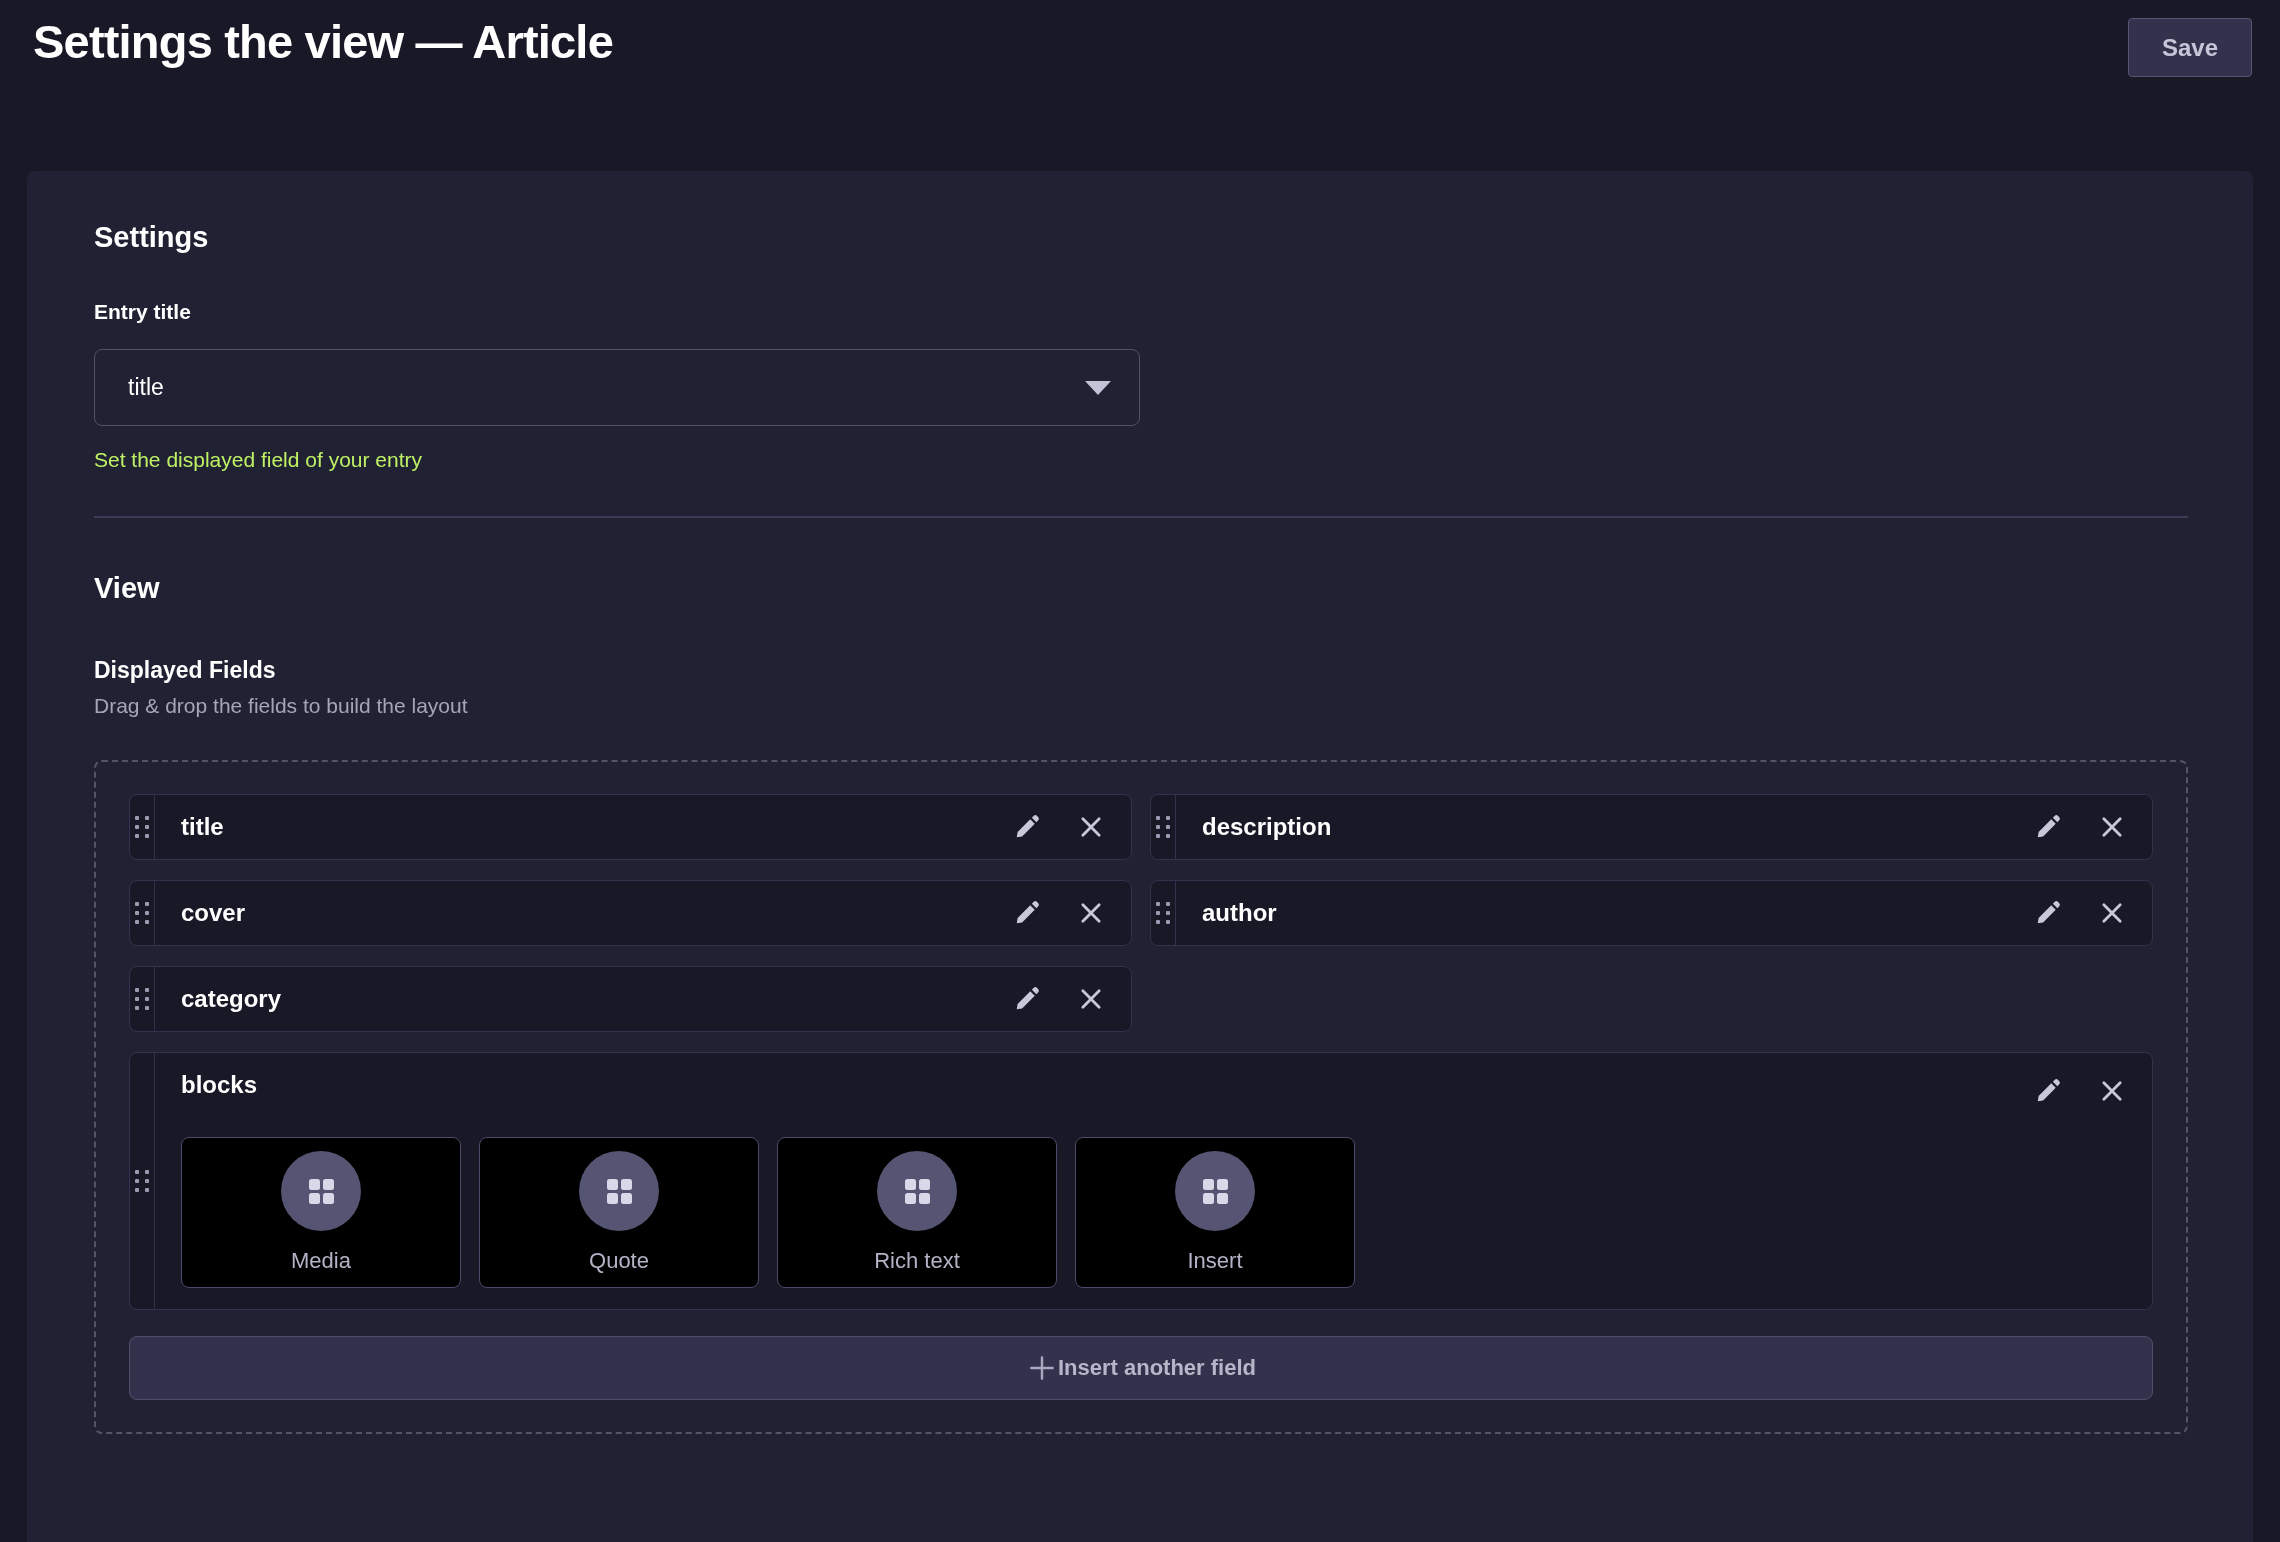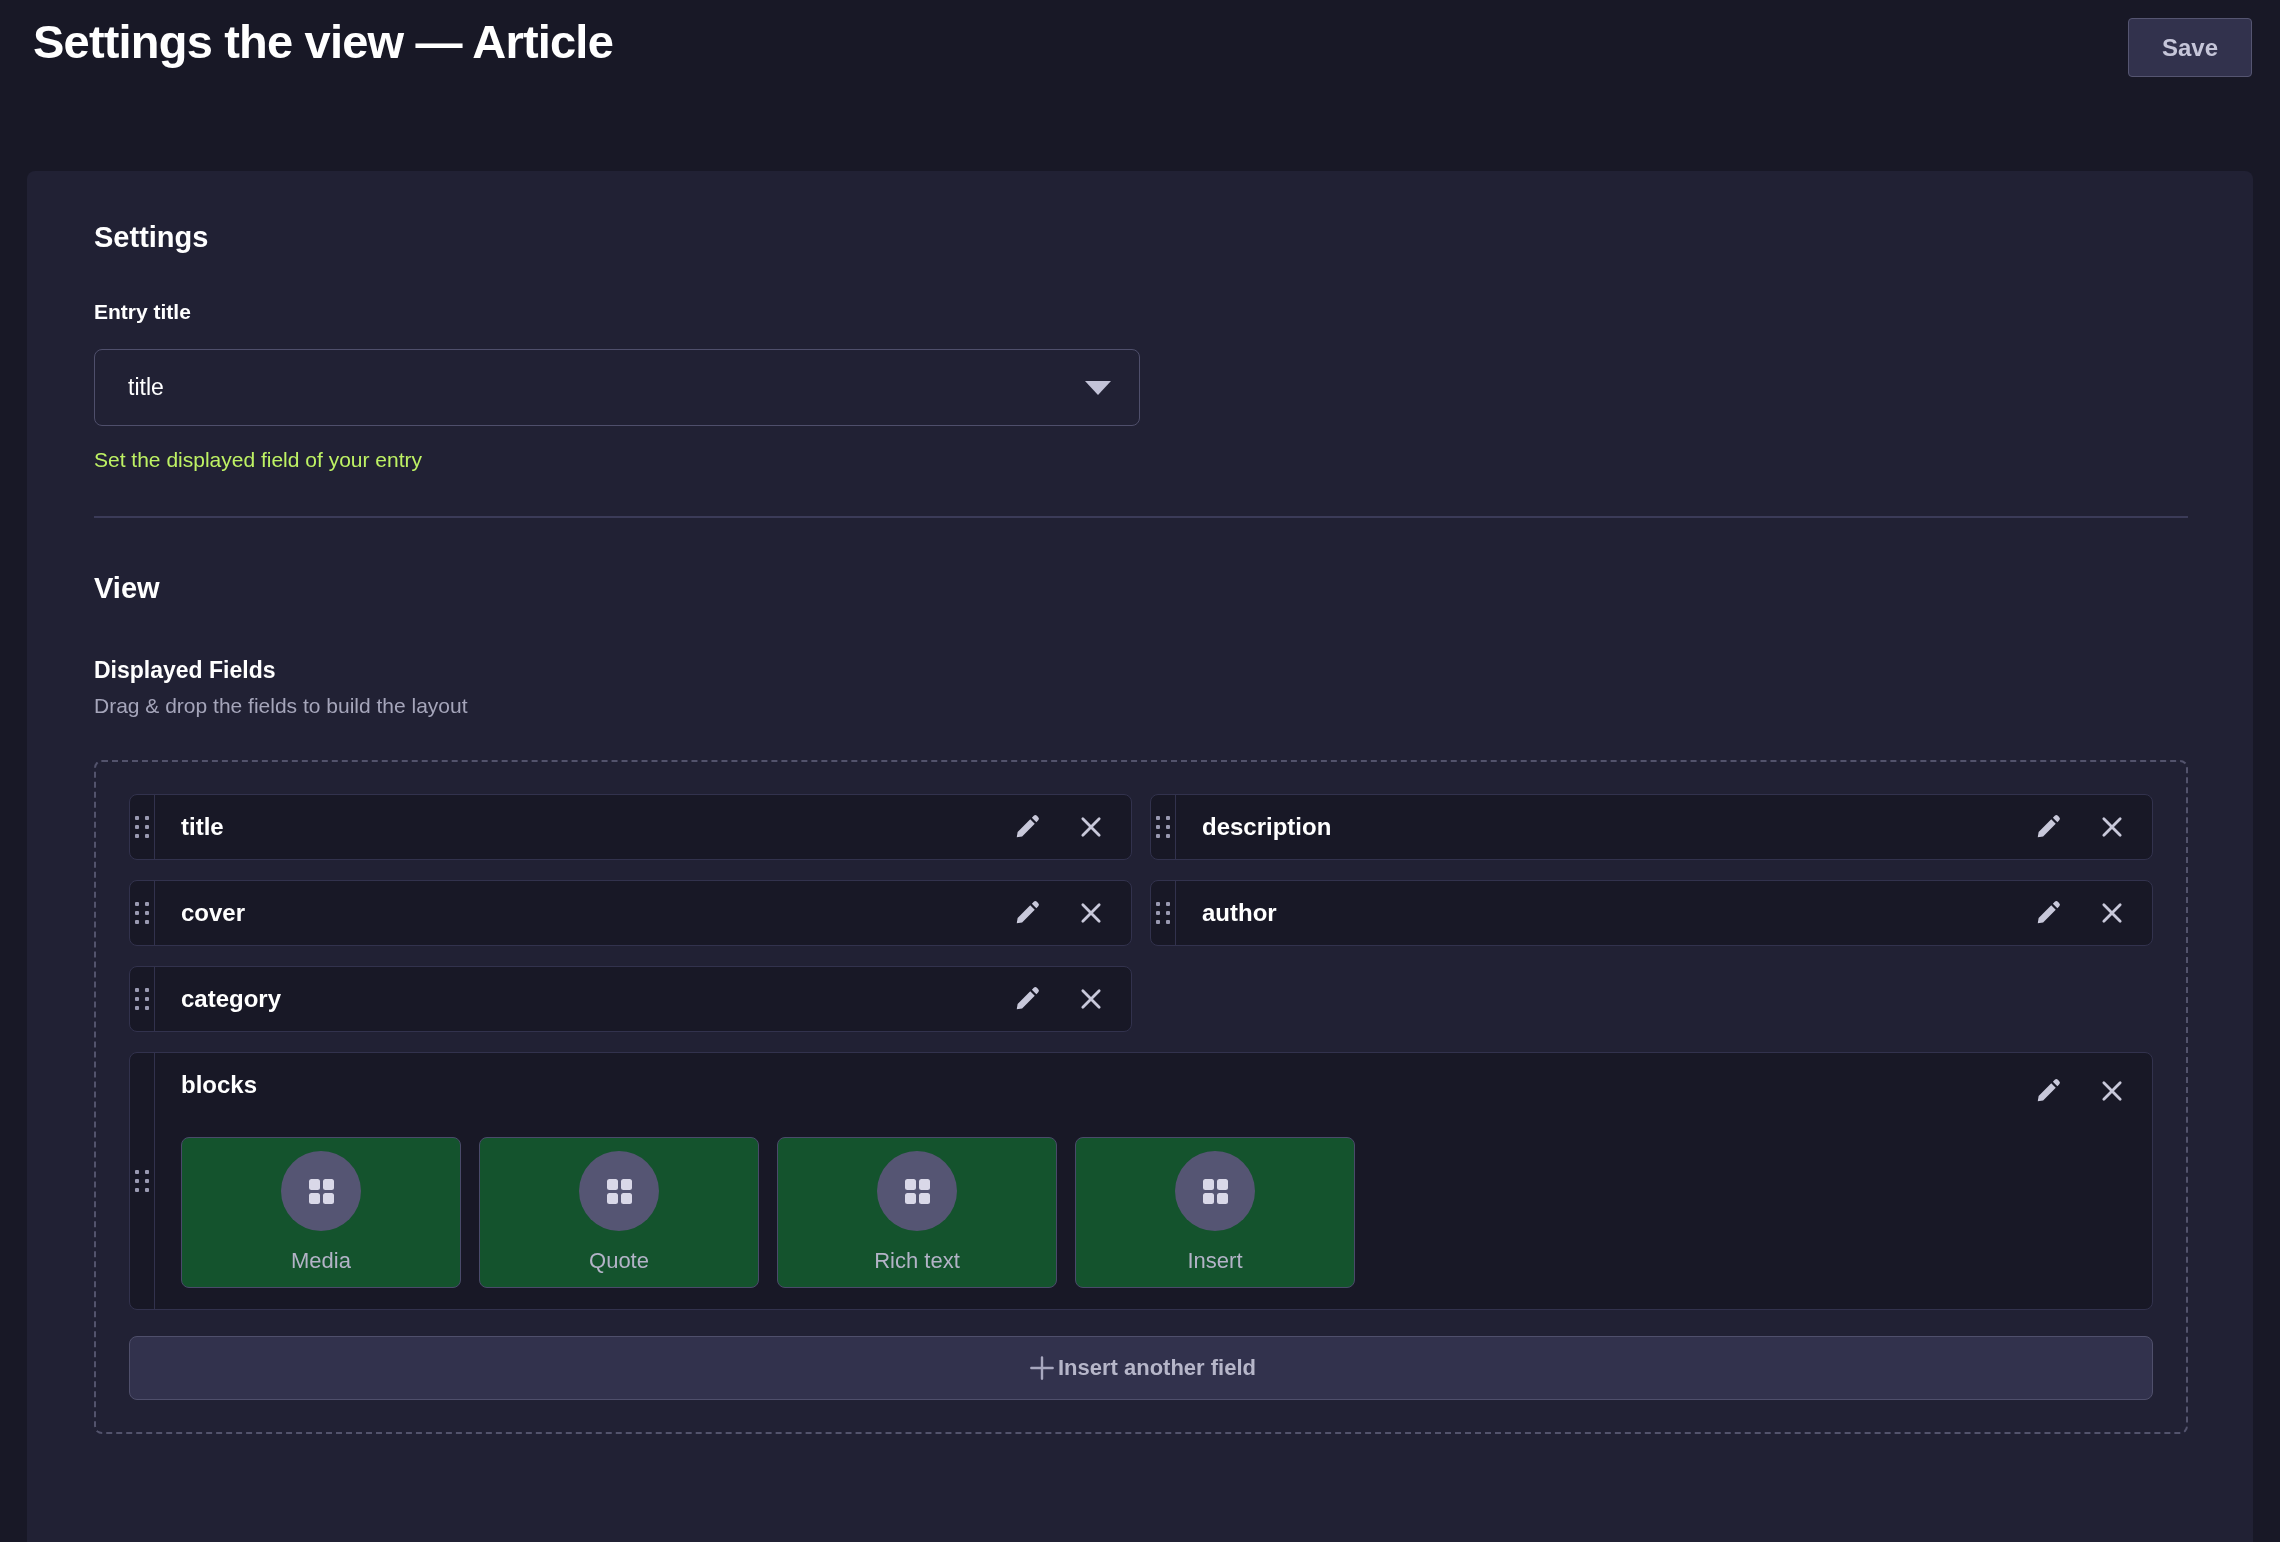--- a/index.html
+++ b/index.html
@@ -108,21 +108,21 @@
     display:flex; align-items:stretch;
     overflow:hidden;
   }
   .blocks-content { flex:1; padding:18px 0 21px 26px; }
   .blocks-header { display:flex; justify-content:space-between;gap:48px; }
   .blocks-name { font-size:24px; font-weight:600; color:#ffffff; }
 
   .component-tiles { display:flex; gap:18px; margin-top:26px; }
   .component-tile {
     width:280px; height:151px;
-    background:#14532d;
+    background:#000000;
     border:1px solid #4a4a6a; border-radius:8px;
     display:flex; flex-direction:column; align-items:center; justify-content:center;
     cursor:pointer;
   }
   .tile-circle {
     width:80px; height:80px; border-radius:50%;
     background:#555573;
     display:flex; align-items:center; justify-content:center;
   }
   .grid-icon { display:grid; grid-template-columns:repeat(2,11px); gap:3px; }

